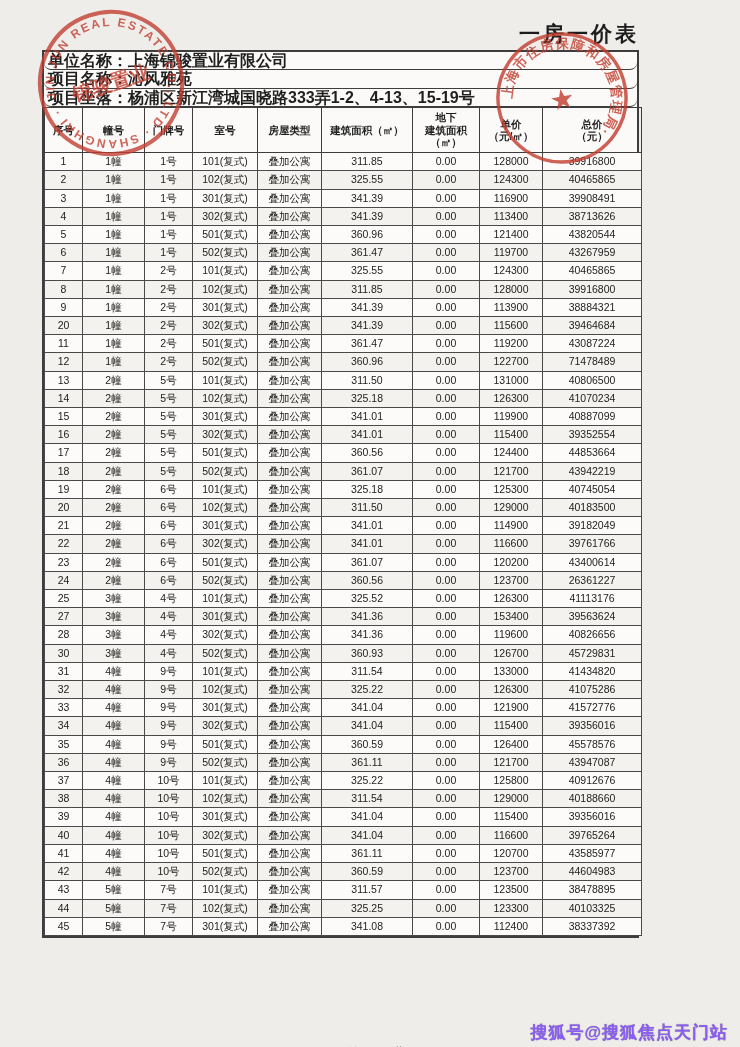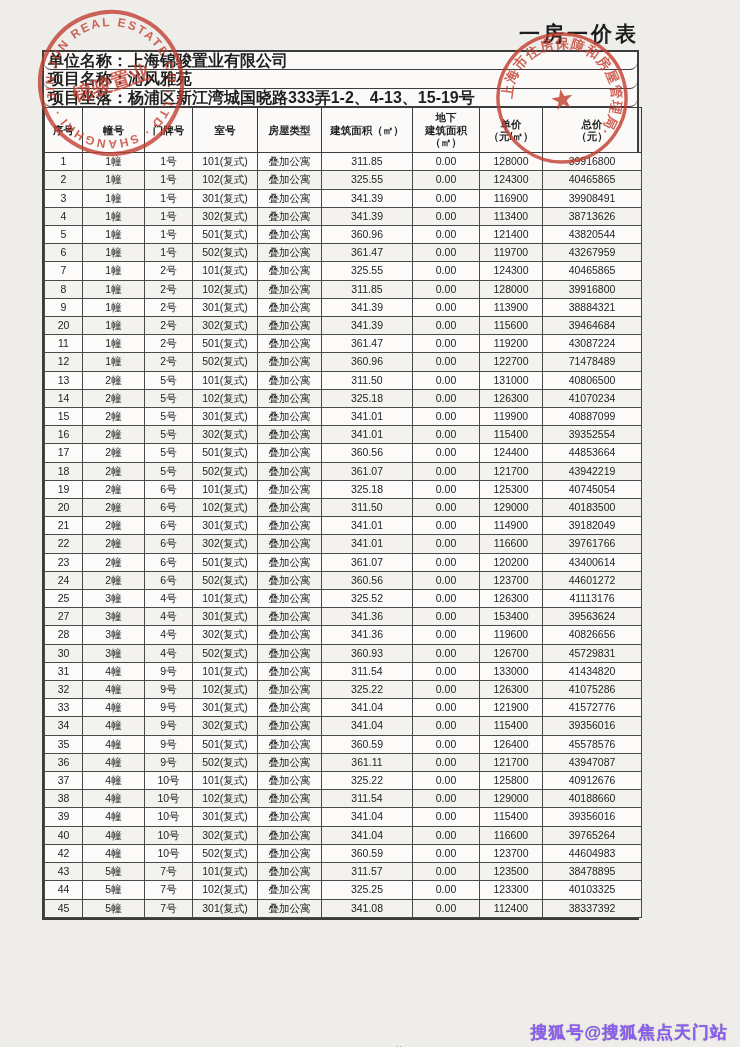--- a/index.html
+++ b/index.html
@@ -346,21 +346,21 @@
         </tr>
         <tr>
           <td>24</td>
           <td>2幢</td>
           <td>6号</td>
           <td>502(复式)</td>
           <td>叠加公寓</td>
           <td>360.56</td>
           <td>0.00</td>
           <td>123700</td>
-          <td>44601272</td>
+          <td>26361227</td>
         </tr>
         <tr>
           <td>25</td>
           <td>3幢</td>
           <td>4号</td>
           <td>101(复式)</td>
           <td>叠加公寓</td>
           <td>325.52</td>
           <td>0.00</td>
           <td>126300</td>
@@ -501,20 +501,31 @@
         <tr>
           <td>40</td>
           <td>4幢</td>
           <td>10号</td>
           <td>302(复式)</td>
           <td>叠加公寓</td>
           <td>341.04</td>
           <td>0.00</td>
           <td>116600</td>
           <td>39765264</td>
+        </tr>
+        <tr>
+          <td>41</td>
+          <td>4幢</td>
+          <td>10号</td>
+          <td>501(复式)</td>
+          <td>叠加公寓</td>
+          <td>361.11</td>
+          <td>0.00</td>
+          <td>120700</td>
+          <td>43585977</td>
         </tr>
         <tr>
           <td>42</td>
           <td>4幢</td>
           <td>10号</td>
           <td>502(复式)</td>
           <td>叠加公寓</td>
           <td>360.59</td>
           <td>0.00</td>
           <td>123700</td>

